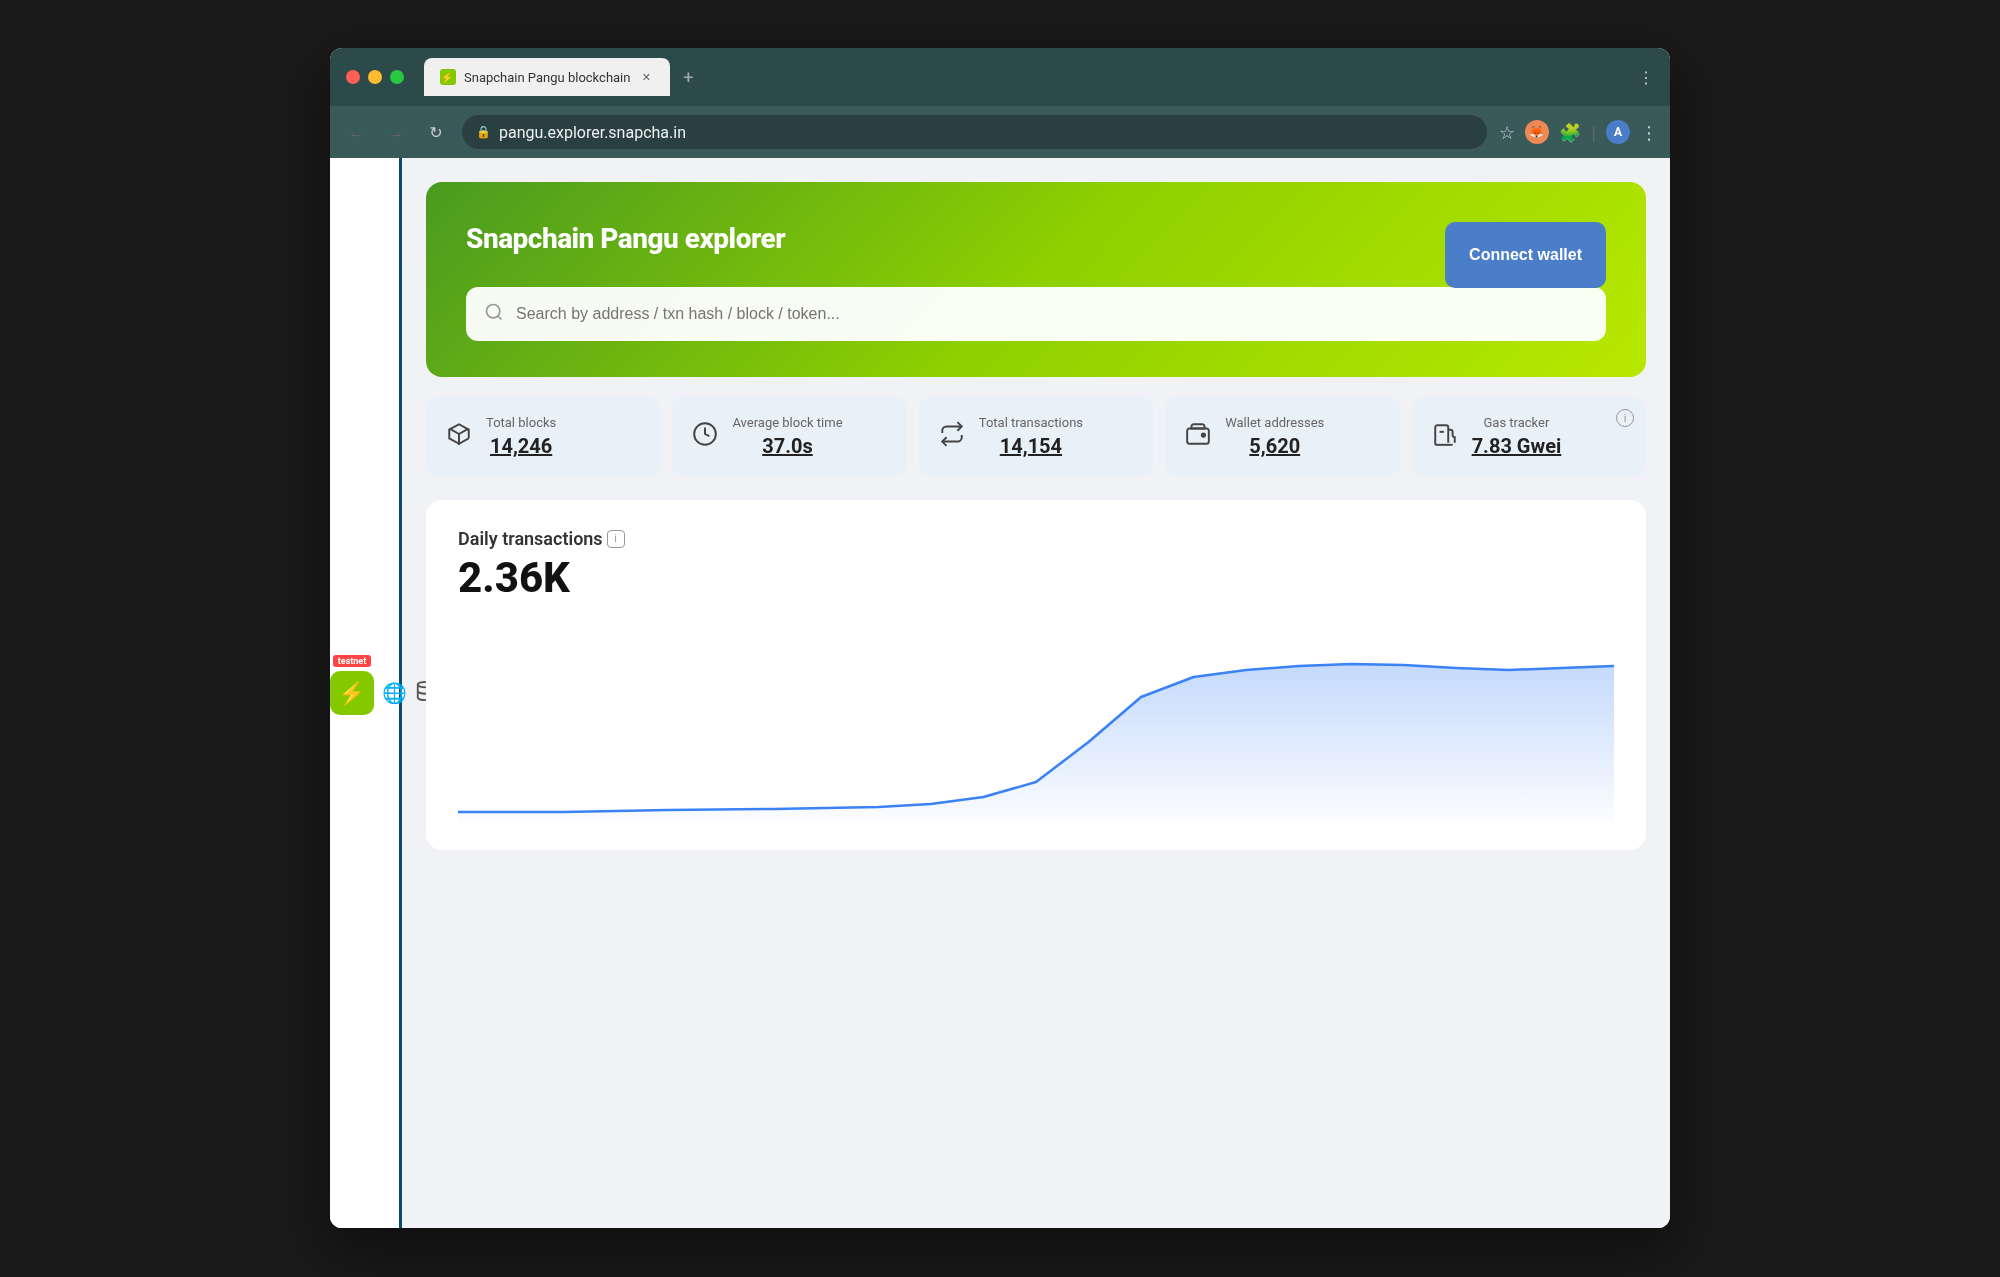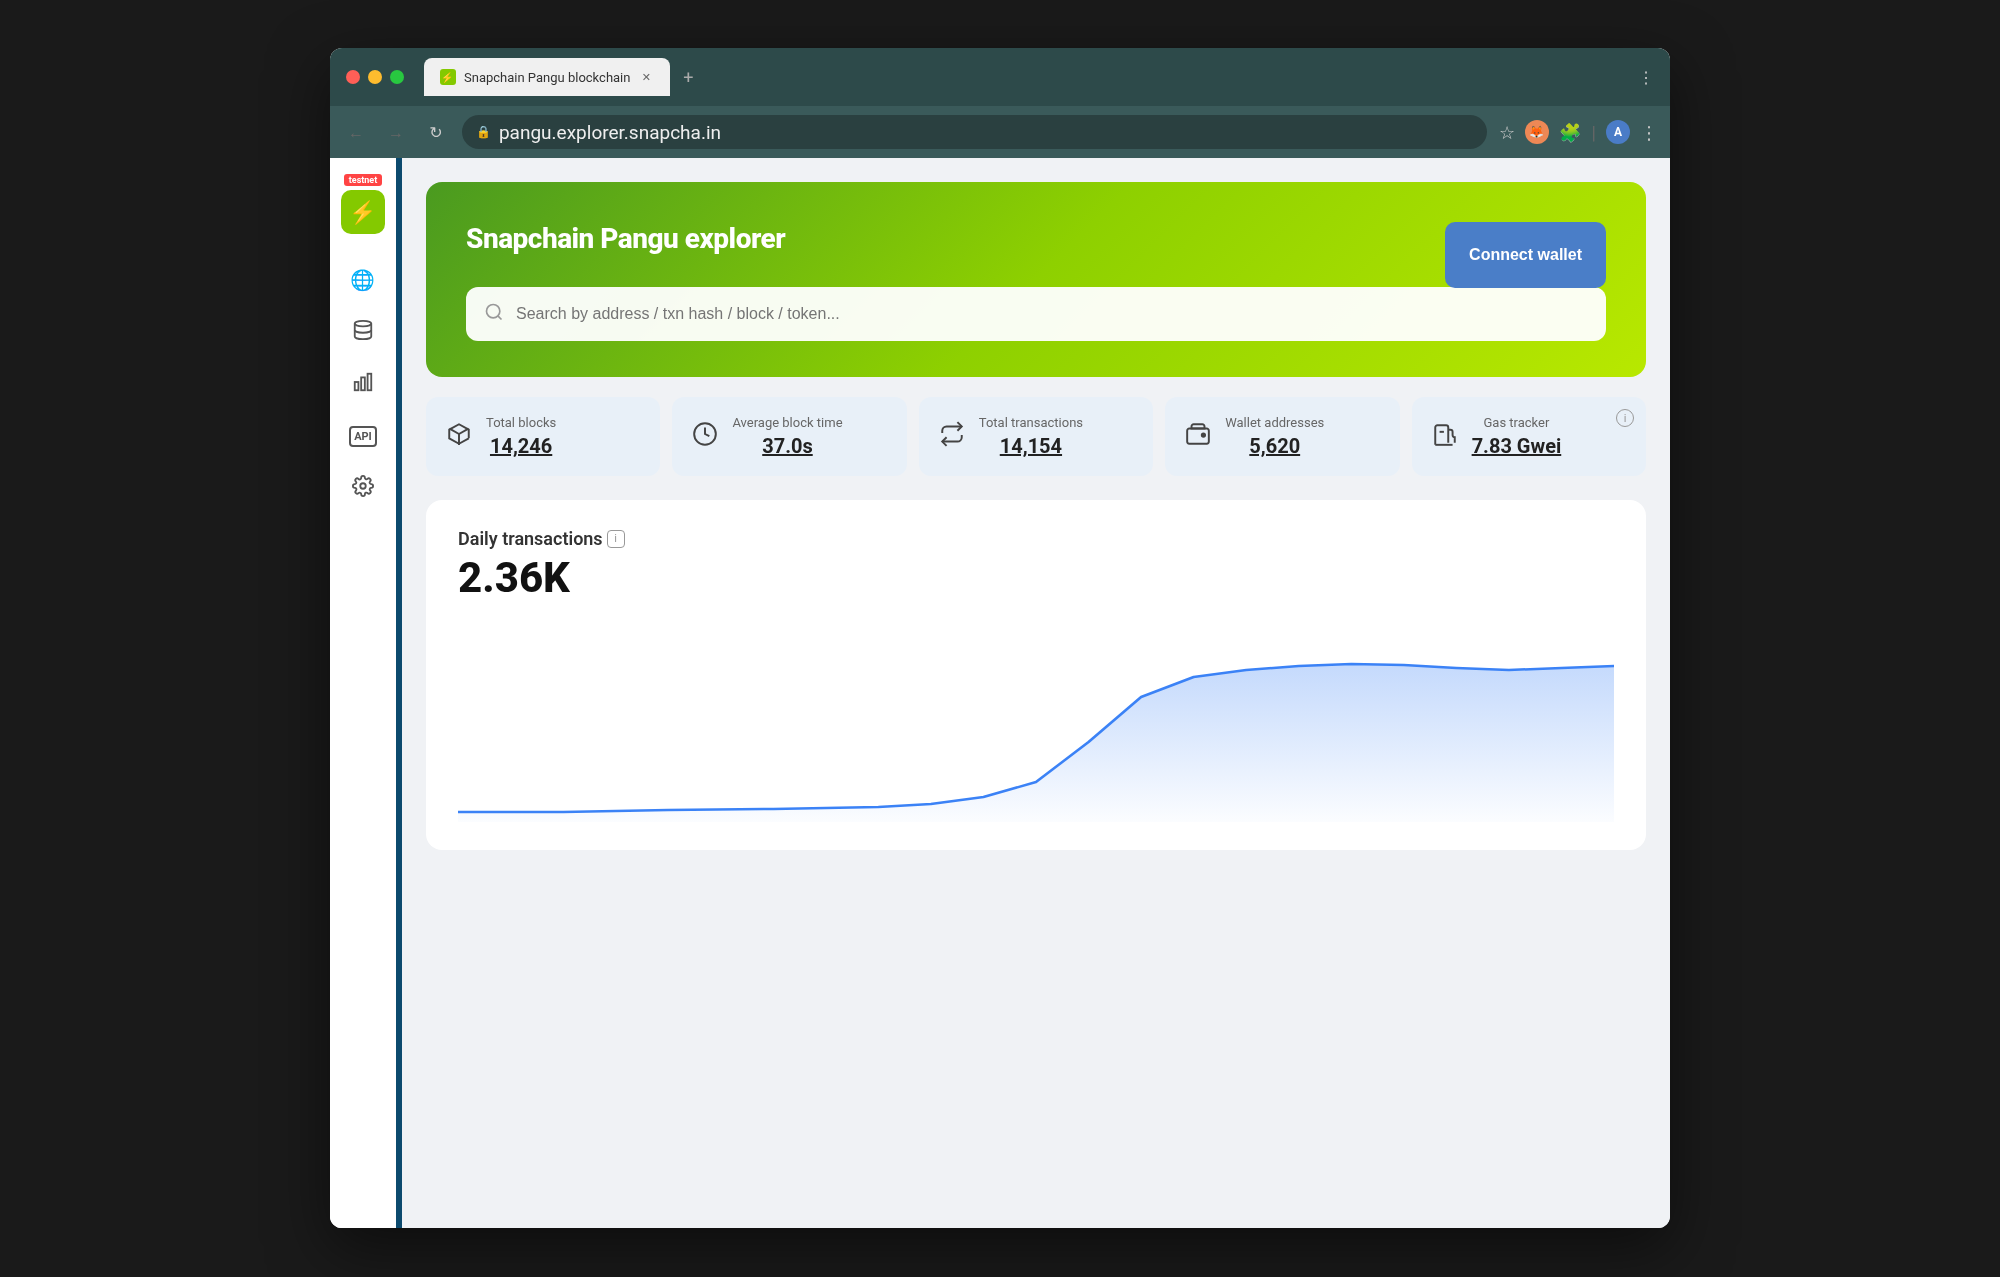--- a/index.html
+++ b/index.html
@@ -151,21 +151,21 @@
       gap: 8px;
     }
 
     .address-bar-lock {
       color: #aaa;
       font-size: 12px;
     }
 
     .address-text {
       color: #eee;
-      font-size: 19px;
+      font-size: 16px;
     }
 
     .browser-actions {
       display: flex;
       align-items: center;
       gap: 10px;
       color: #ccc;
       font-size: 18px;
     }
 
@@ -199,25 +199,25 @@
       display: flex;
       height: calc(100% - 110px);
       background: #f0f2f5;
     }
 
     
     .sidebar {
       width: 72px;
       background: #fff;
       display: flex;
-      flex-direction: column;
+      flex-direction: row;
       align-items: center;
       padding: 16px 0;
       gap: 8px;
-      border-right: 6px solid #0c4a6e;
+      border-right: 3px solid #0c4a6e;
     }
 
     .logo-container {
       display: flex;
       flex-direction: column;
       align-items: center;
       margin-bottom: 16px;
     }
 
     .testnet-badge {

